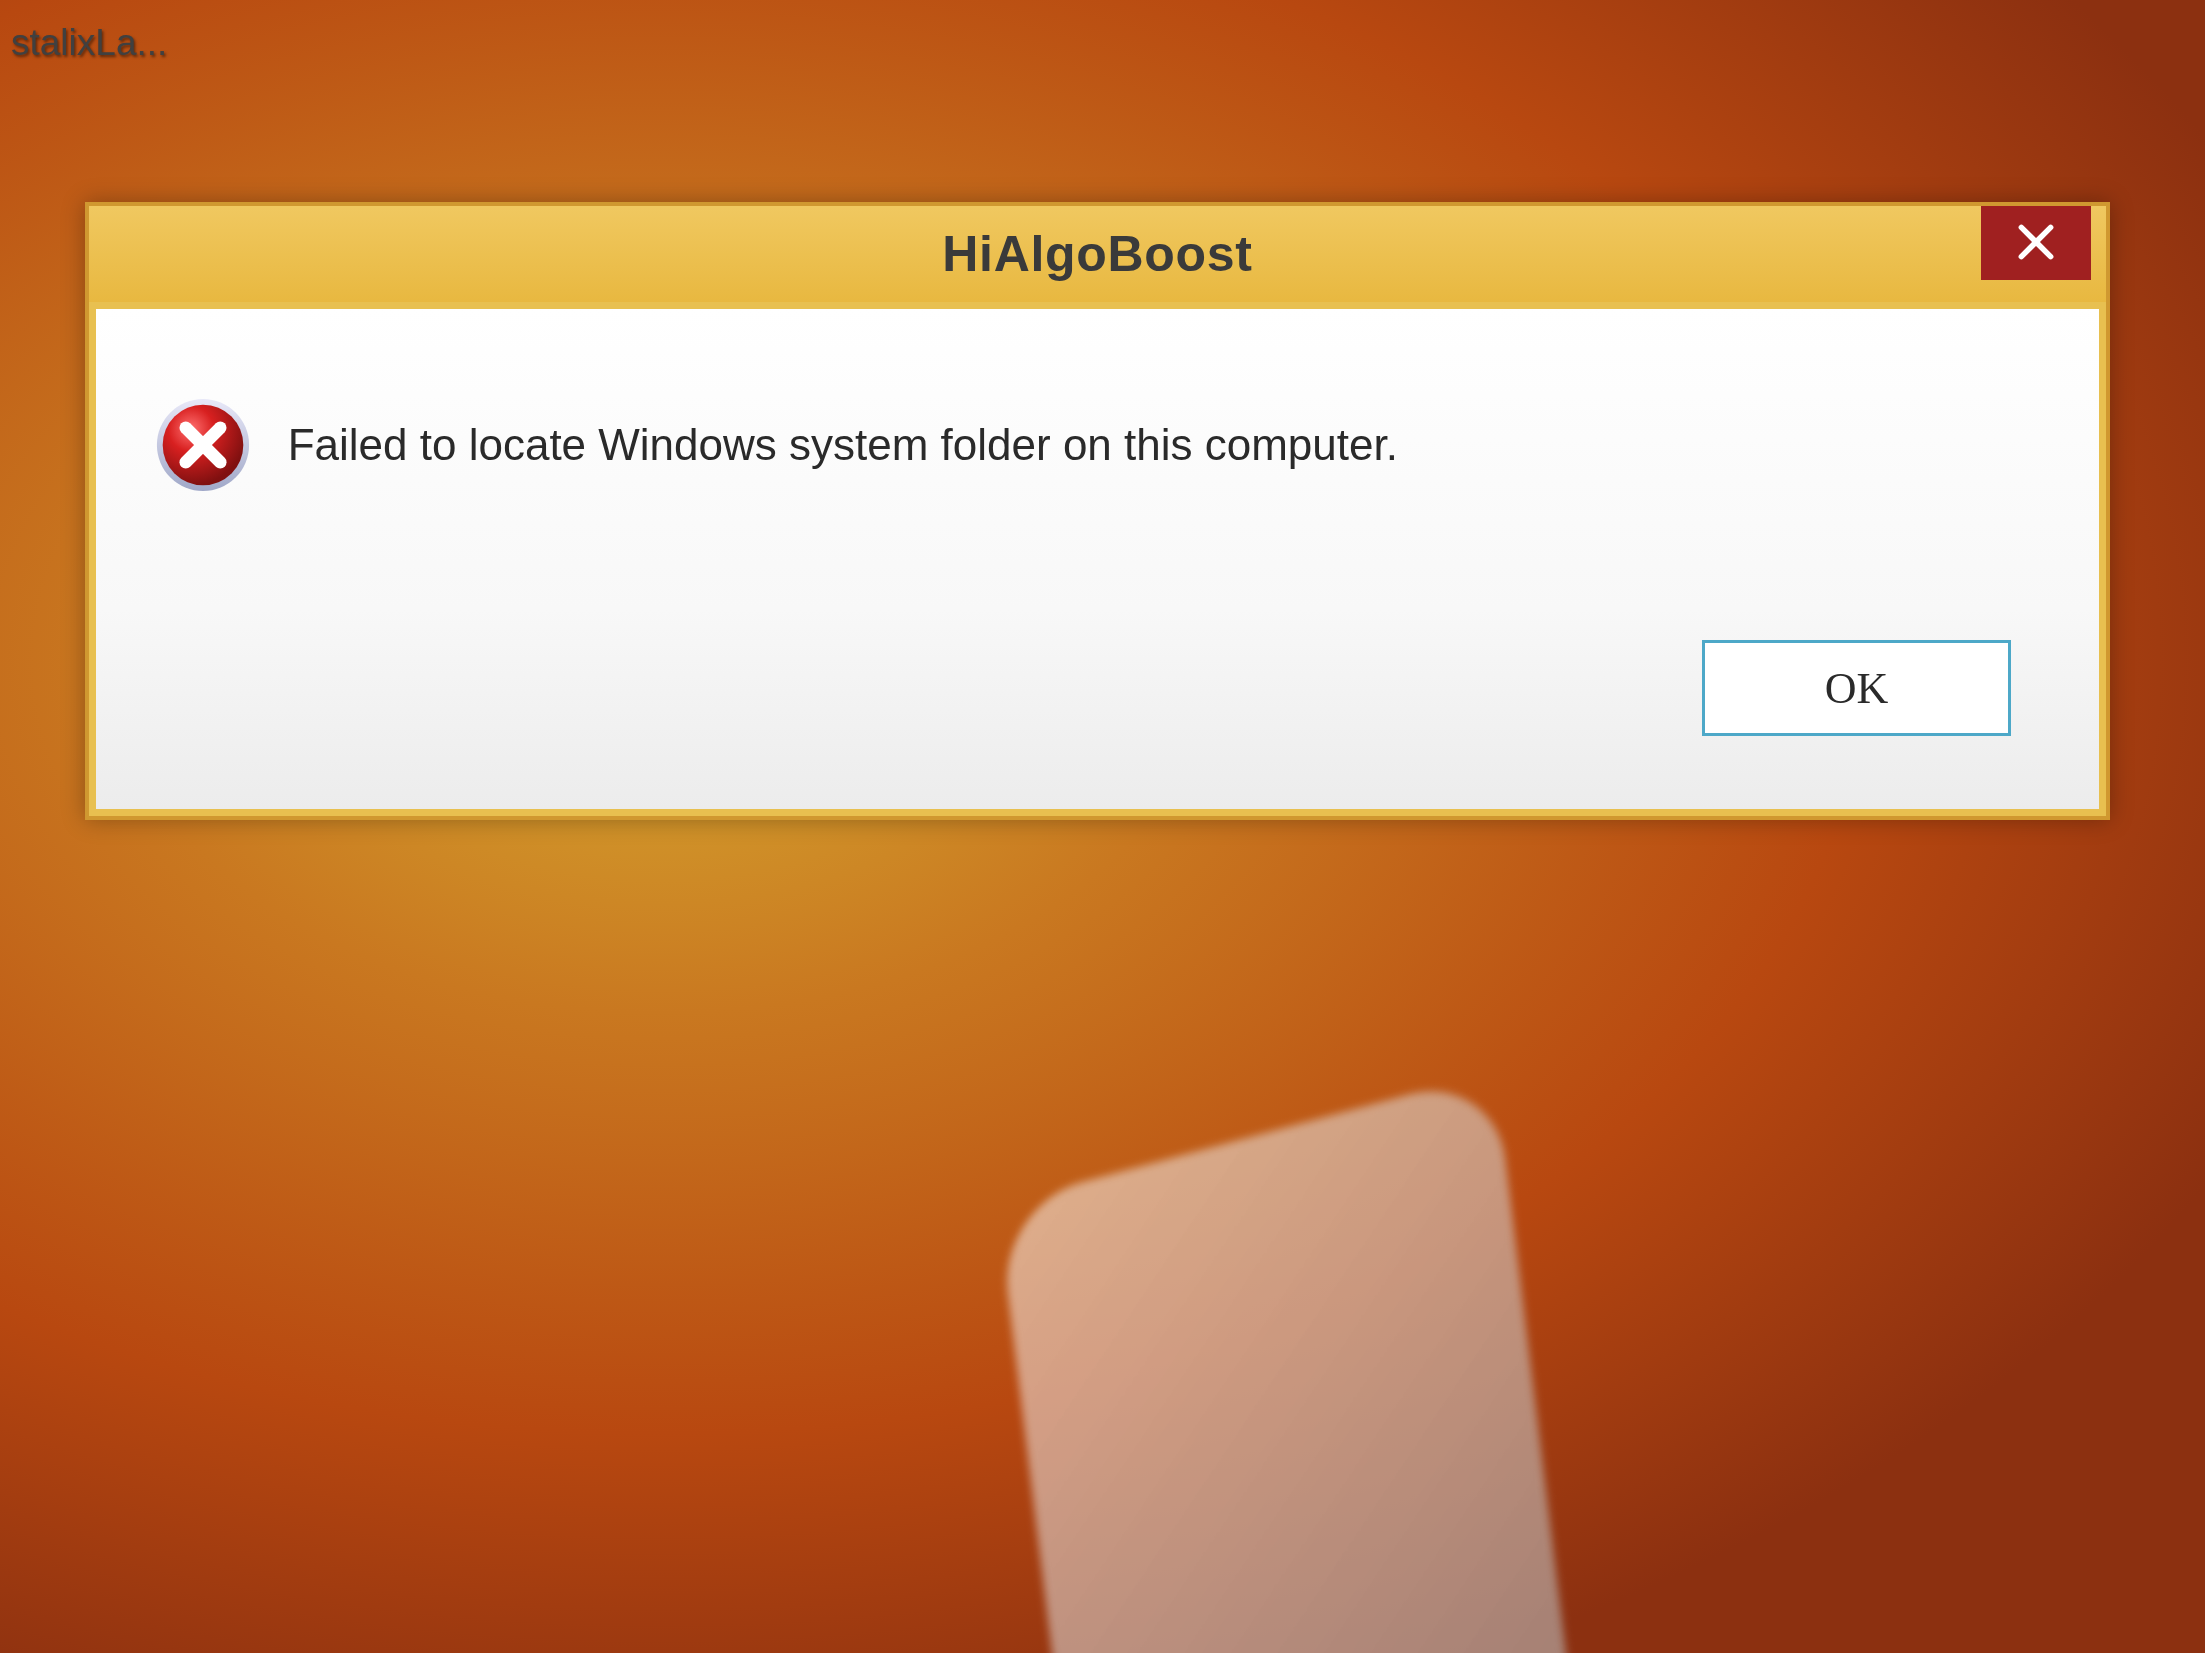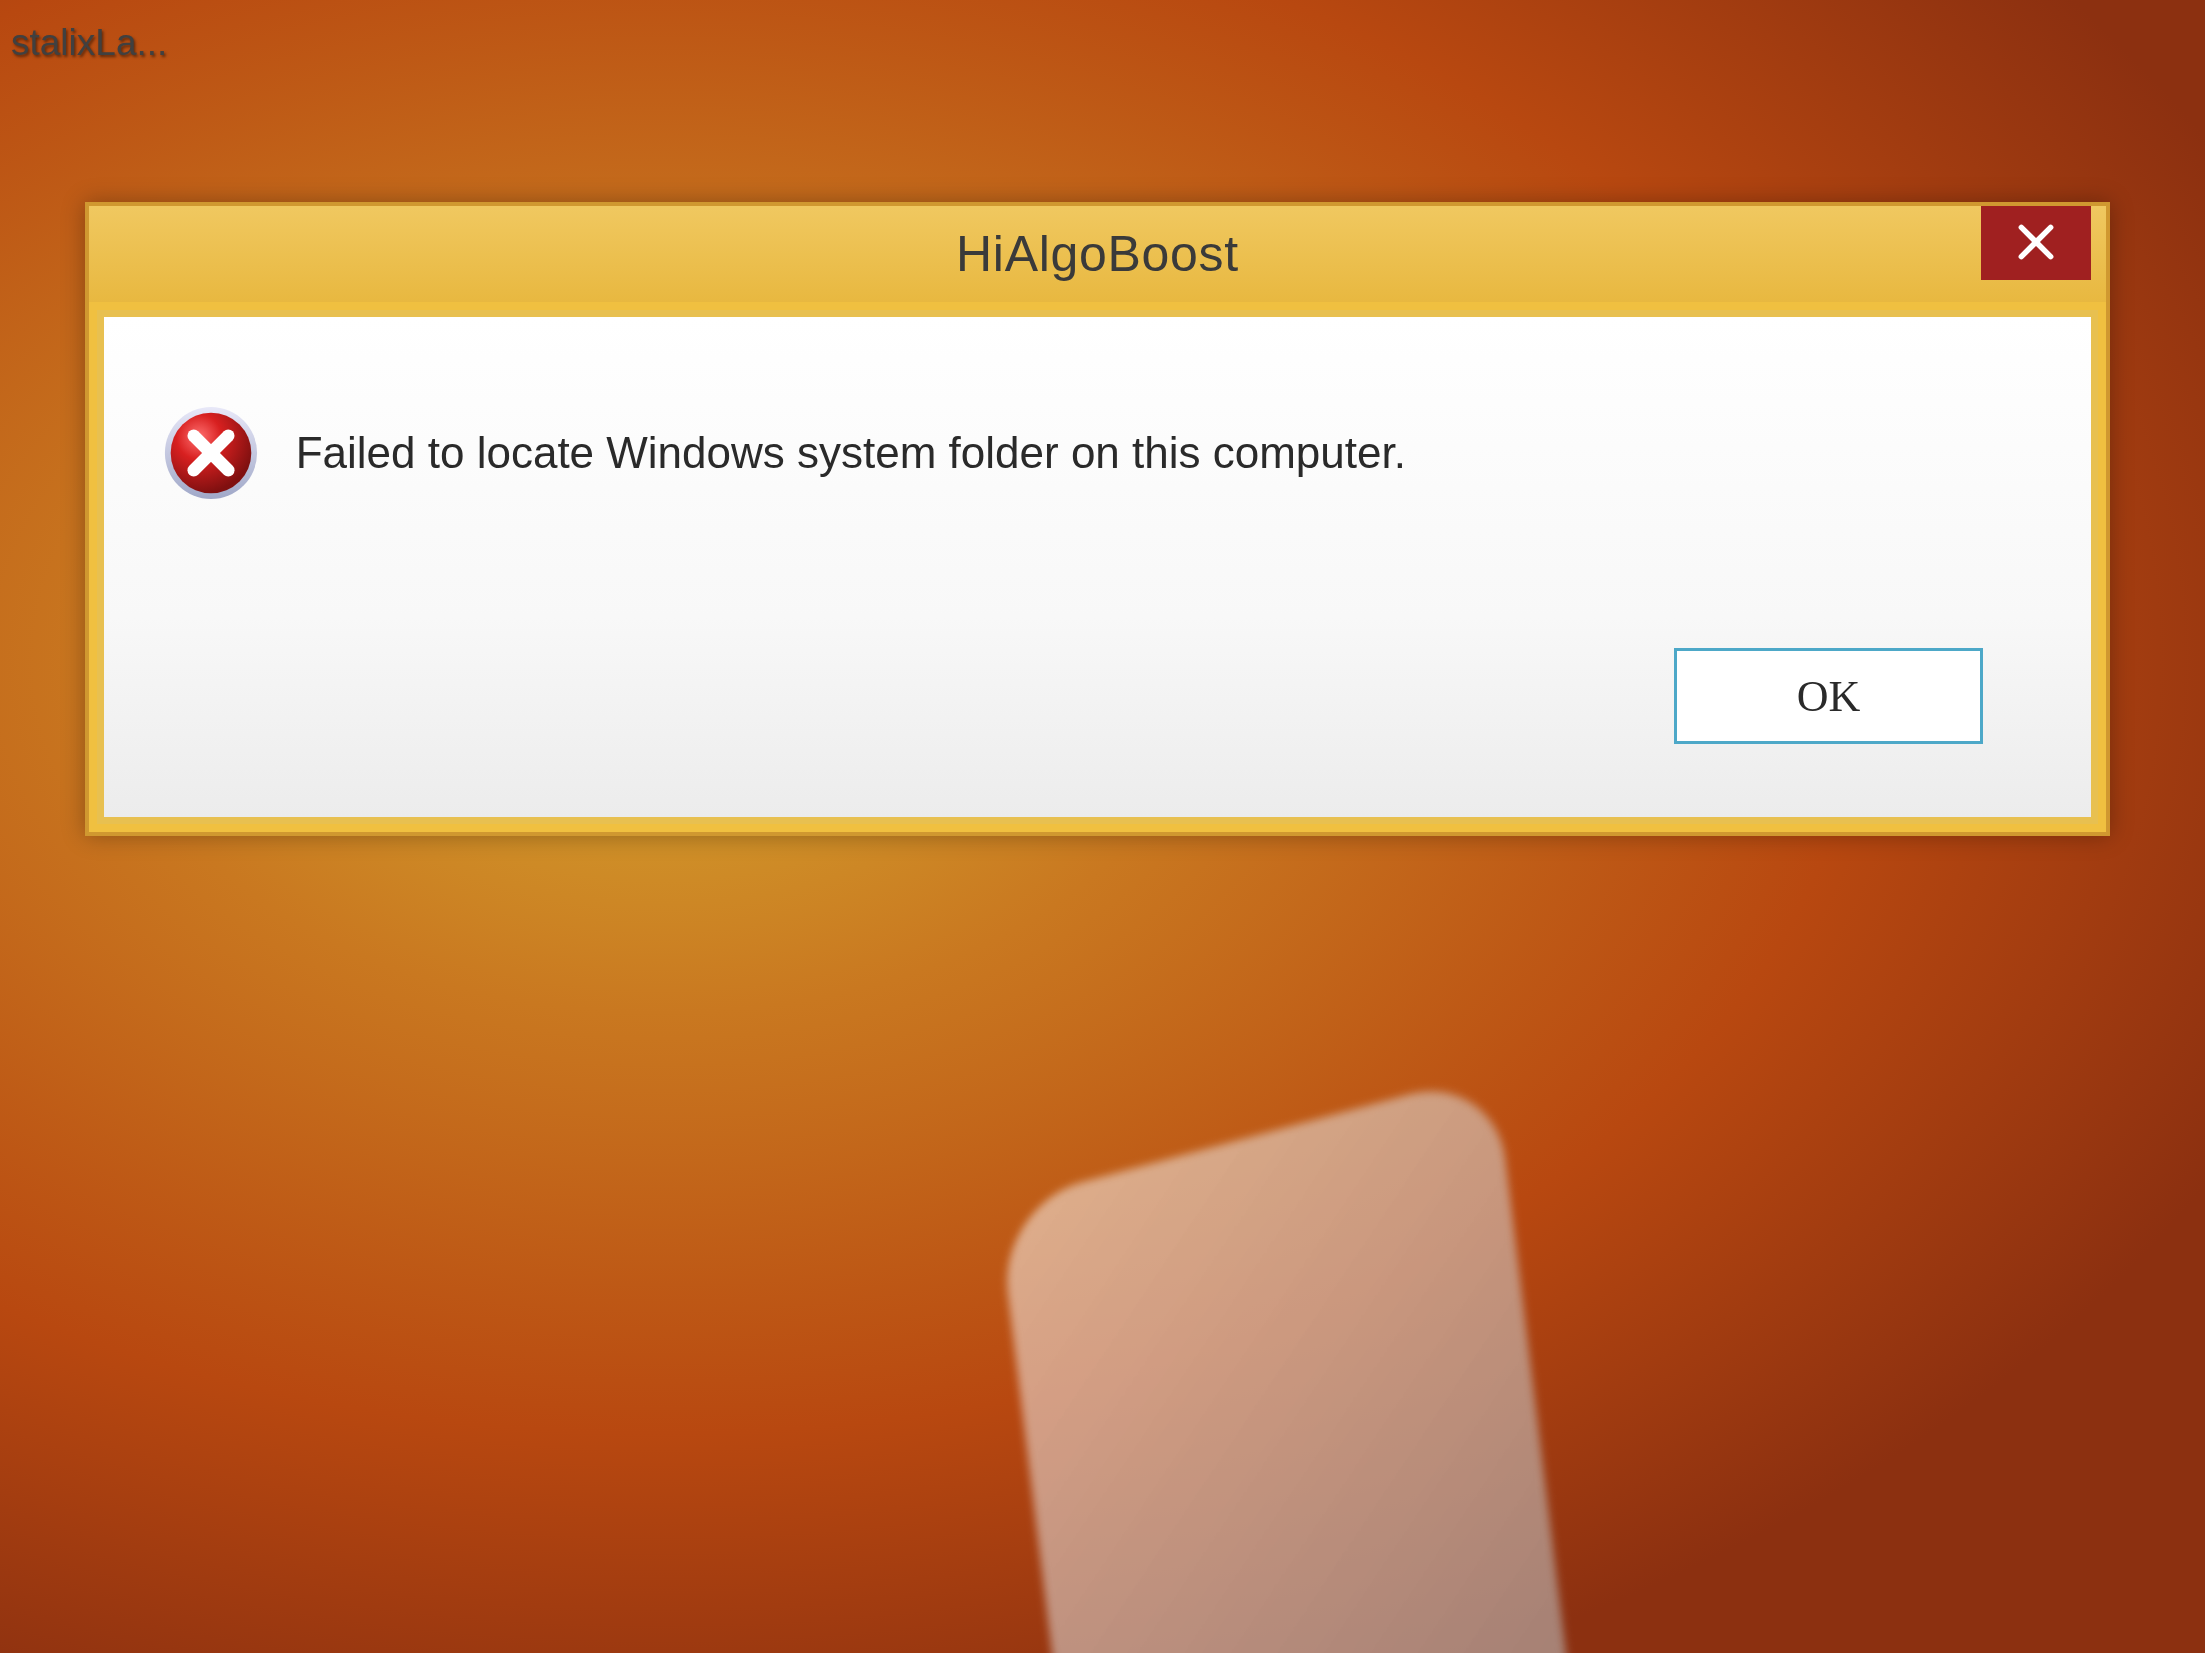--- a/index.html
+++ b/index.html
@@ -41,21 +41,21 @@
       display: flex;
       align-items: center;
       justify-content: center;
       position: relative;
       background: linear-gradient(to bottom, #f0c860, #e8b840);
     }
 
     .title-text {
       font-size: 50px;
       color: #3a3a3a;
-      font-weight: 400;
+      font-weight: 700;
       letter-spacing: 0.7px;
     }
 
     .close-button {
       position: absolute;
       top: 0px;
       right: 14.7px;
       width: 110px;
       height: 74px;
       background: #a02020;
@@ -65,23 +65,23 @@
       cursor: pointer;
     }
 
     .close-button svg {
       width: 44px;
       height: 44px;
     }
 
     .dialog-body {
       background: linear-gradient(to bottom, #ffffff 0%, #f8f8f8 60%, #ececec 100%);
-      padding: 88px 64px 44px 44px;
+      padding: 88px 44px 44px 44px;
       border: 7.4px solid #e8c050;
-      margin: 8px;
+      margin: 0px;
     }
 
     .message-row {
       display: flex;
       align-items: center;
       gap: 37px;
       margin-bottom: 147px;
       padding-left: 14.7px;
     }
 

